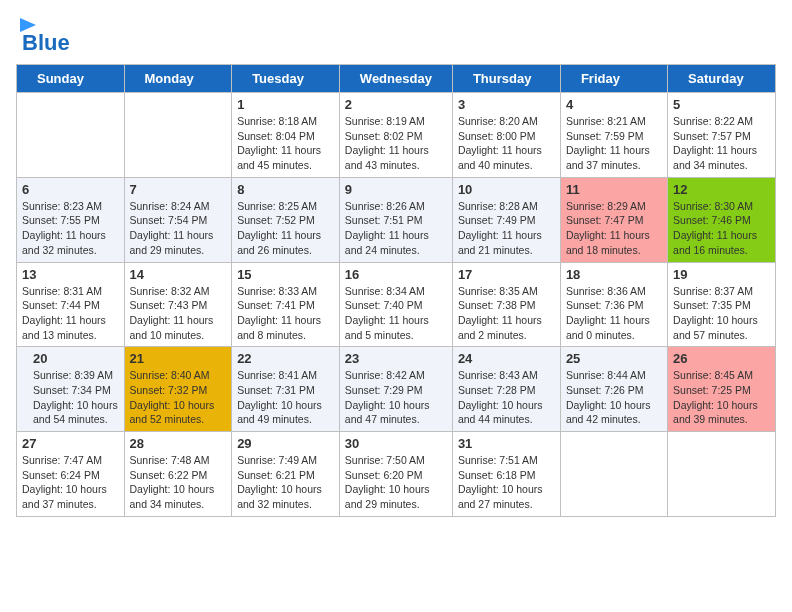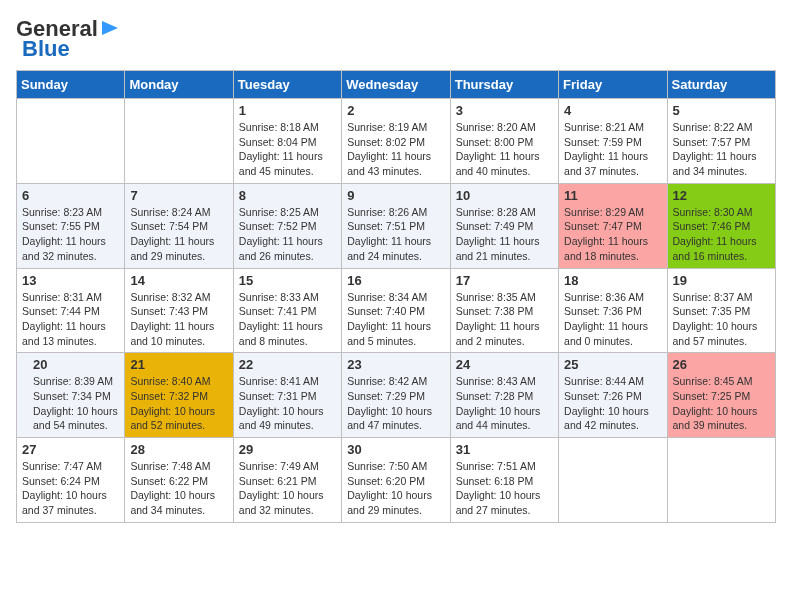--- a/index.html
+++ b/index.html
@@ -38,21 +38,21 @@
     .calendar {
       width: 100%;
       border-collapse: collapse;
       margin-top: 4px;
     }
     .calendar th {
       background: #1a6bbf;
       color: #fff;
       font-size: 13px;
       font-weight: bold;
-      padding: 6px 4px;
+      padding: 6px 20px;
       text-align: left;
       border: 1px solid #c0c0c0;
     }
     .calendar td {
       border: 1px solid #c0c0c0;
       vertical-align: top;
       padding: 4px 5px;
       font-size: 11px;
       color: #333;
       width: calc(100% / 7);
@@ -74,21 +74,20 @@
       color: #333;
     }
     .empty { background: #fff !important; }
   </style>
 </head>
 <body>
 
 <div class="header">
   <div class="logo">
     <div style="display:flex; align-items:center;">
-      <span style="font-size:22px; font-weight:bold; color:#333;">General</span>
       <svg width="22" height="22" viewBox="0 0 22 22" style="margin-left:2px; margin-top:-2px;">
         <polygon points="2,4 18,11 2,18" fill="#3399ff"></polygon>
       </svg>
     </div>
     <span style="font-size:22px; font-weight:bold; color:#1a6bbf; margin-top:-6px; margin-left:6px;">Blue</span>
   </div>
   <div class="title-block">
     <div class="month-title"></div>
     <div class="location"></div>
   </div>

